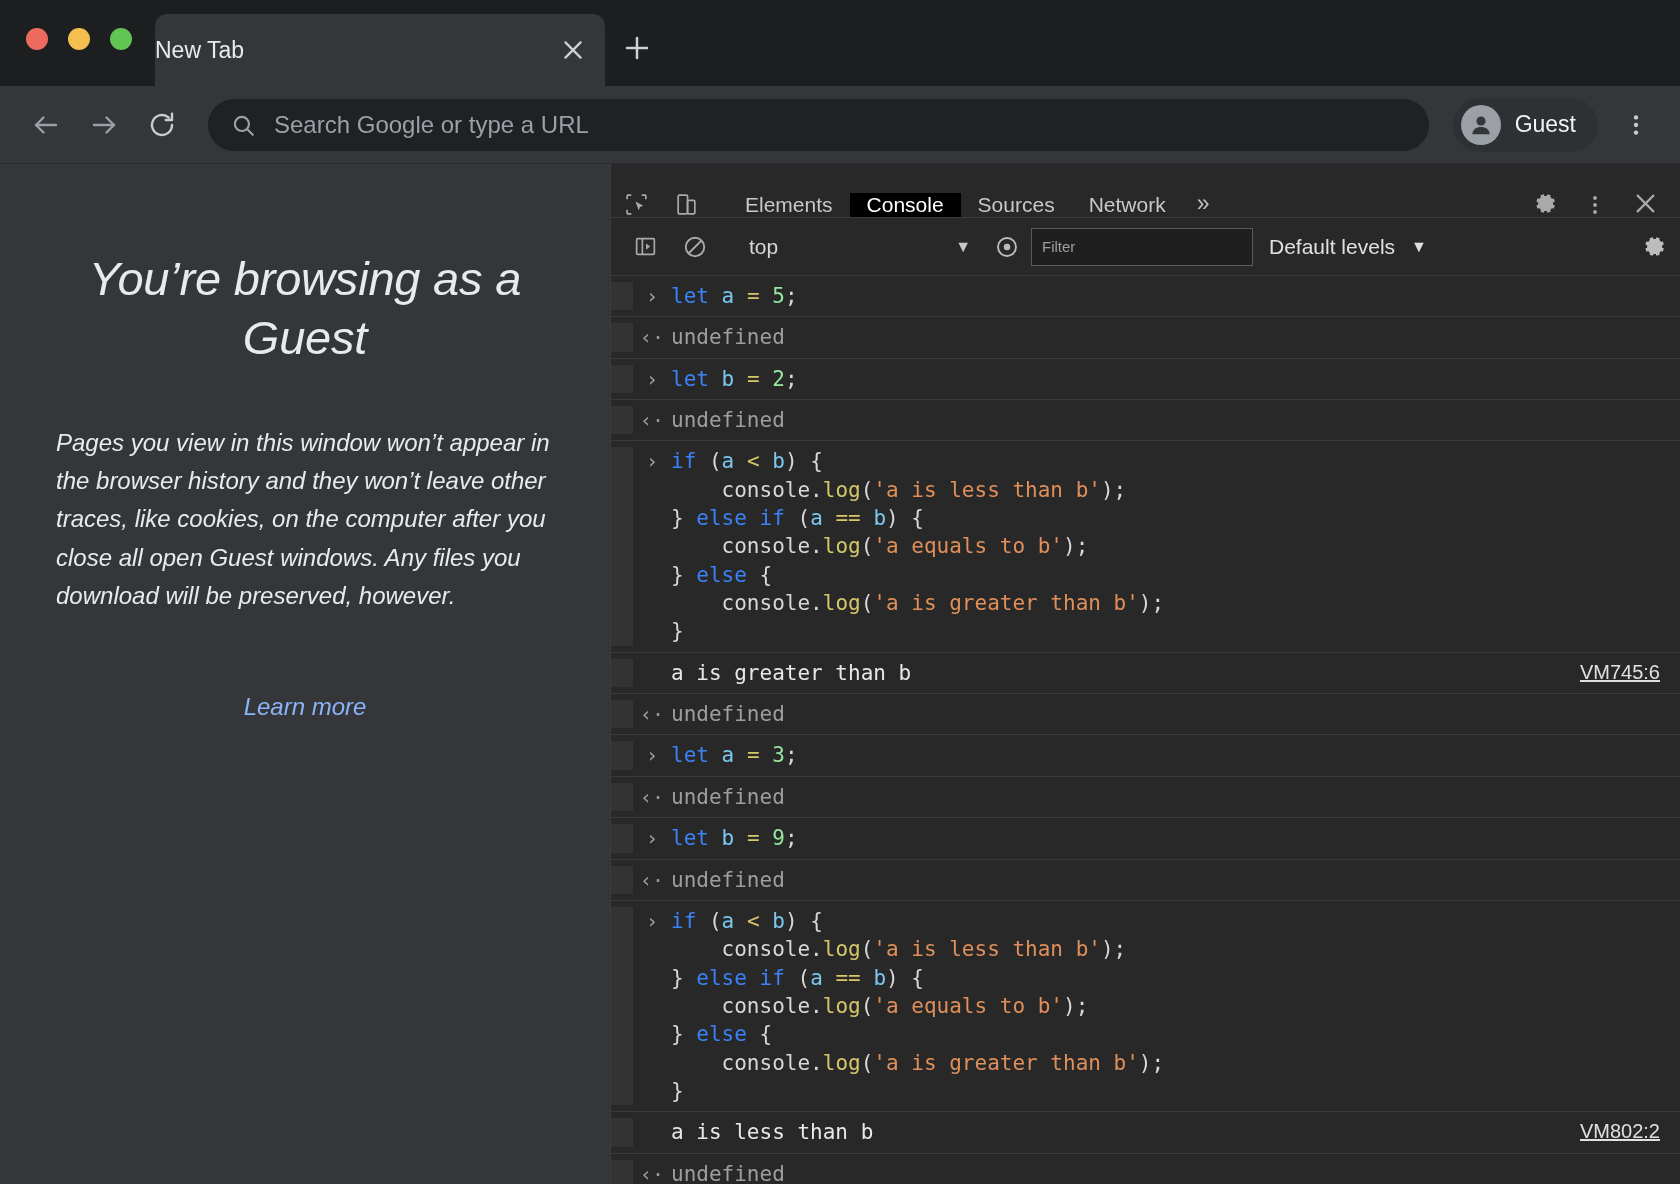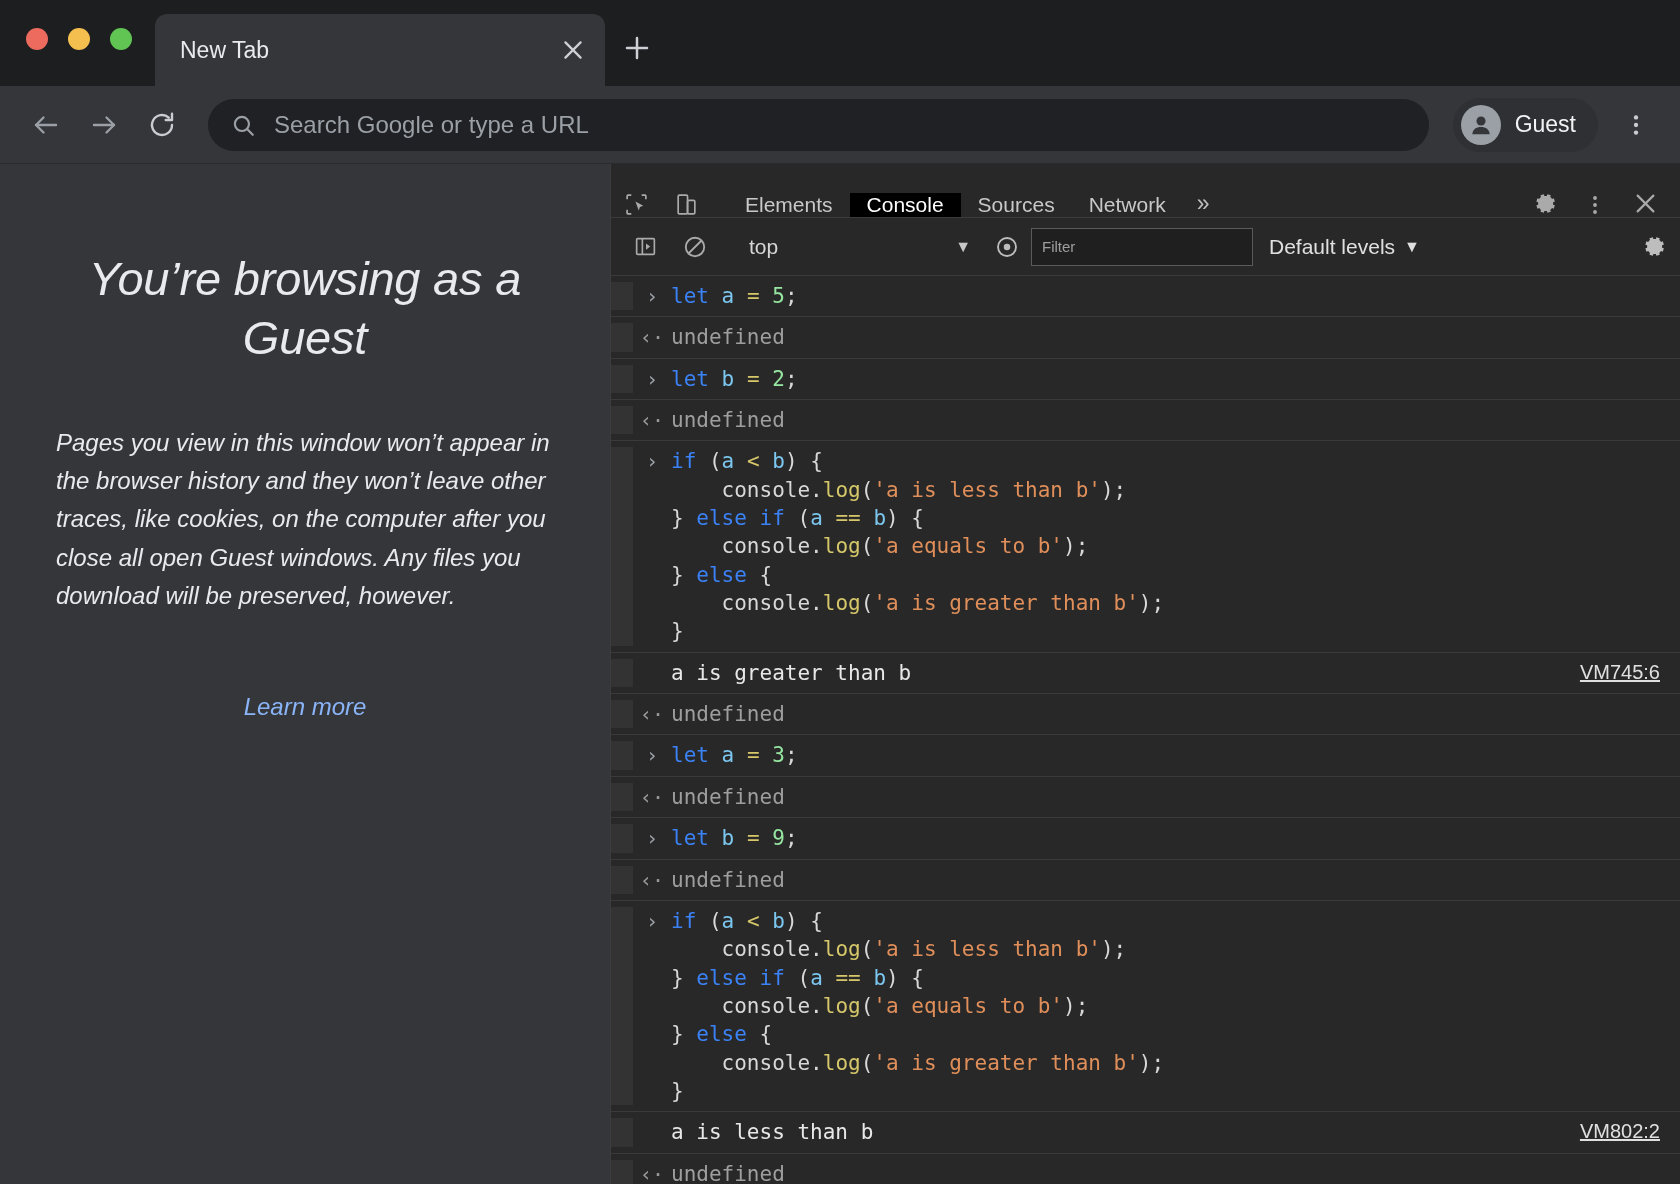--- a/index.html
+++ b/index.html
@@ -27,21 +27,21 @@
   .light.green  { background: #61c554; }
 
   #tab {
     position: absolute; left: 155px; top: 14px;
     width: 450px; height: 72px;
     background: #35363a;
     border-radius: 12px 12px 0 0;
     display: flex; align-items: center;
   }
   #tab-title {
-    margin-left: 25px; color: #e8eaed; font-size: 23px;
+    color: #e8eaed; font-size: 23px;
     white-space: nowrap; overflow: hidden; text-overflow: ellipsis;
     flex: 1;
   }
   #tab-close {
     width: 40px; height: 40px; margin-right: 12px;
     display: flex; align-items: center; justify-content: center;
     color: #cdd0d4;
   }
   #newtab-btn {
     position: absolute; left: 615px; top: 26px;
@@ -149,21 +149,21 @@
   #ctx-label { flex: 1; }
   #eye-btn { width: 48px; display: flex; align-items: center; justify-content: center; color: #bdbdbd; }
   #filter-input {
     width: 222px; height: 38px; background: #1f1f1f;
     border: 1px solid #5a5a5a; color: #b5b5b5;
     font-size: 15px; font-family: "Liberation Sans", sans-serif;
     padding: 0 10px; outline: none;
   }
   #filter-input::placeholder { color: #9e9e9e; }
   #levels {
-    display: flex; align-items: center; gap: 9px;
+    display: flex; align-items: center; gap: 16px;
     padding: 0 16px; color: #e0e0e0; font-size: 21px; white-space: nowrap; text-align: right;
   }
   #dt-gear2 { width: 52px; display: flex; align-items: center; justify-content: center; color: #bdbdbd; }
 
   
   #console {
     flex: 1; overflow: hidden; background: #282828;
     font-family: "DejaVu Sans Mono", monospace;
     font-size: 21px;
   }

